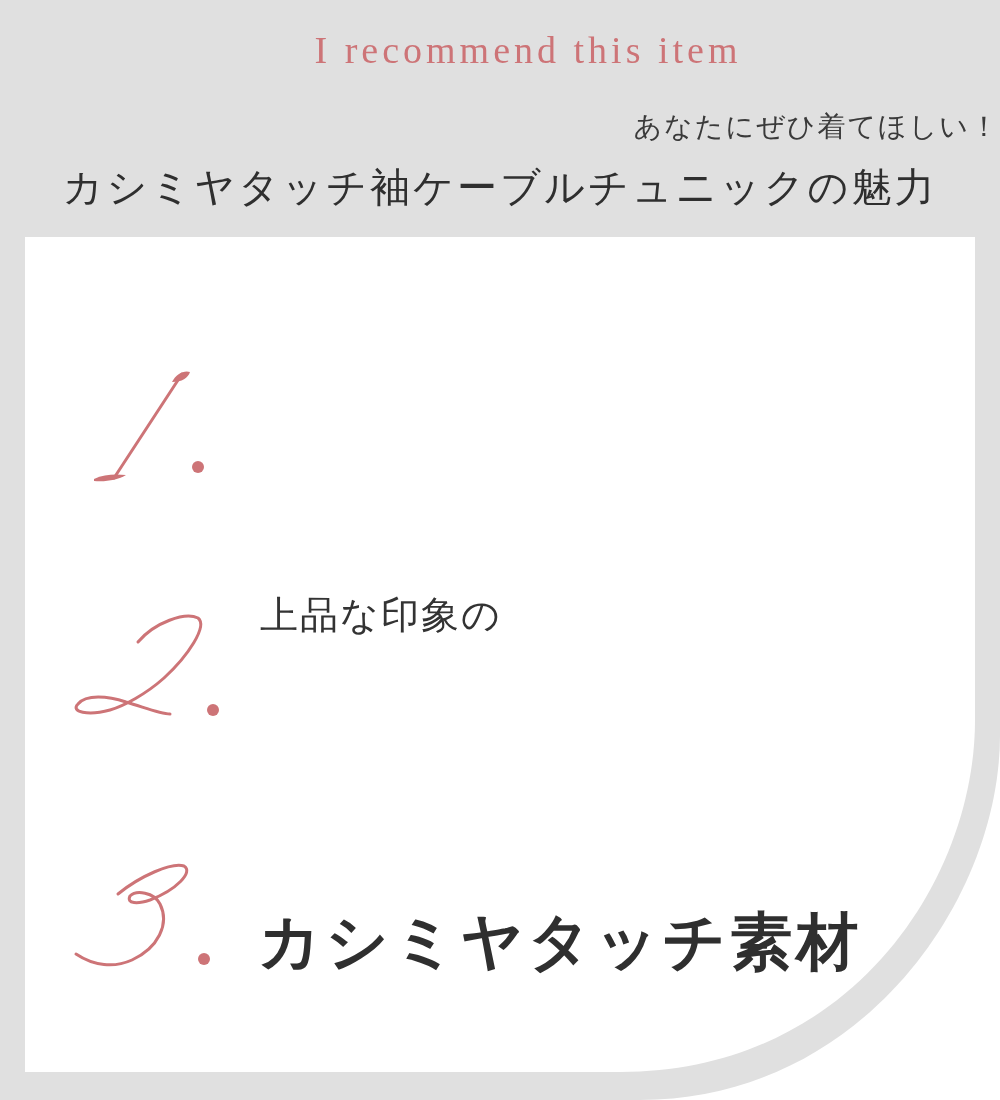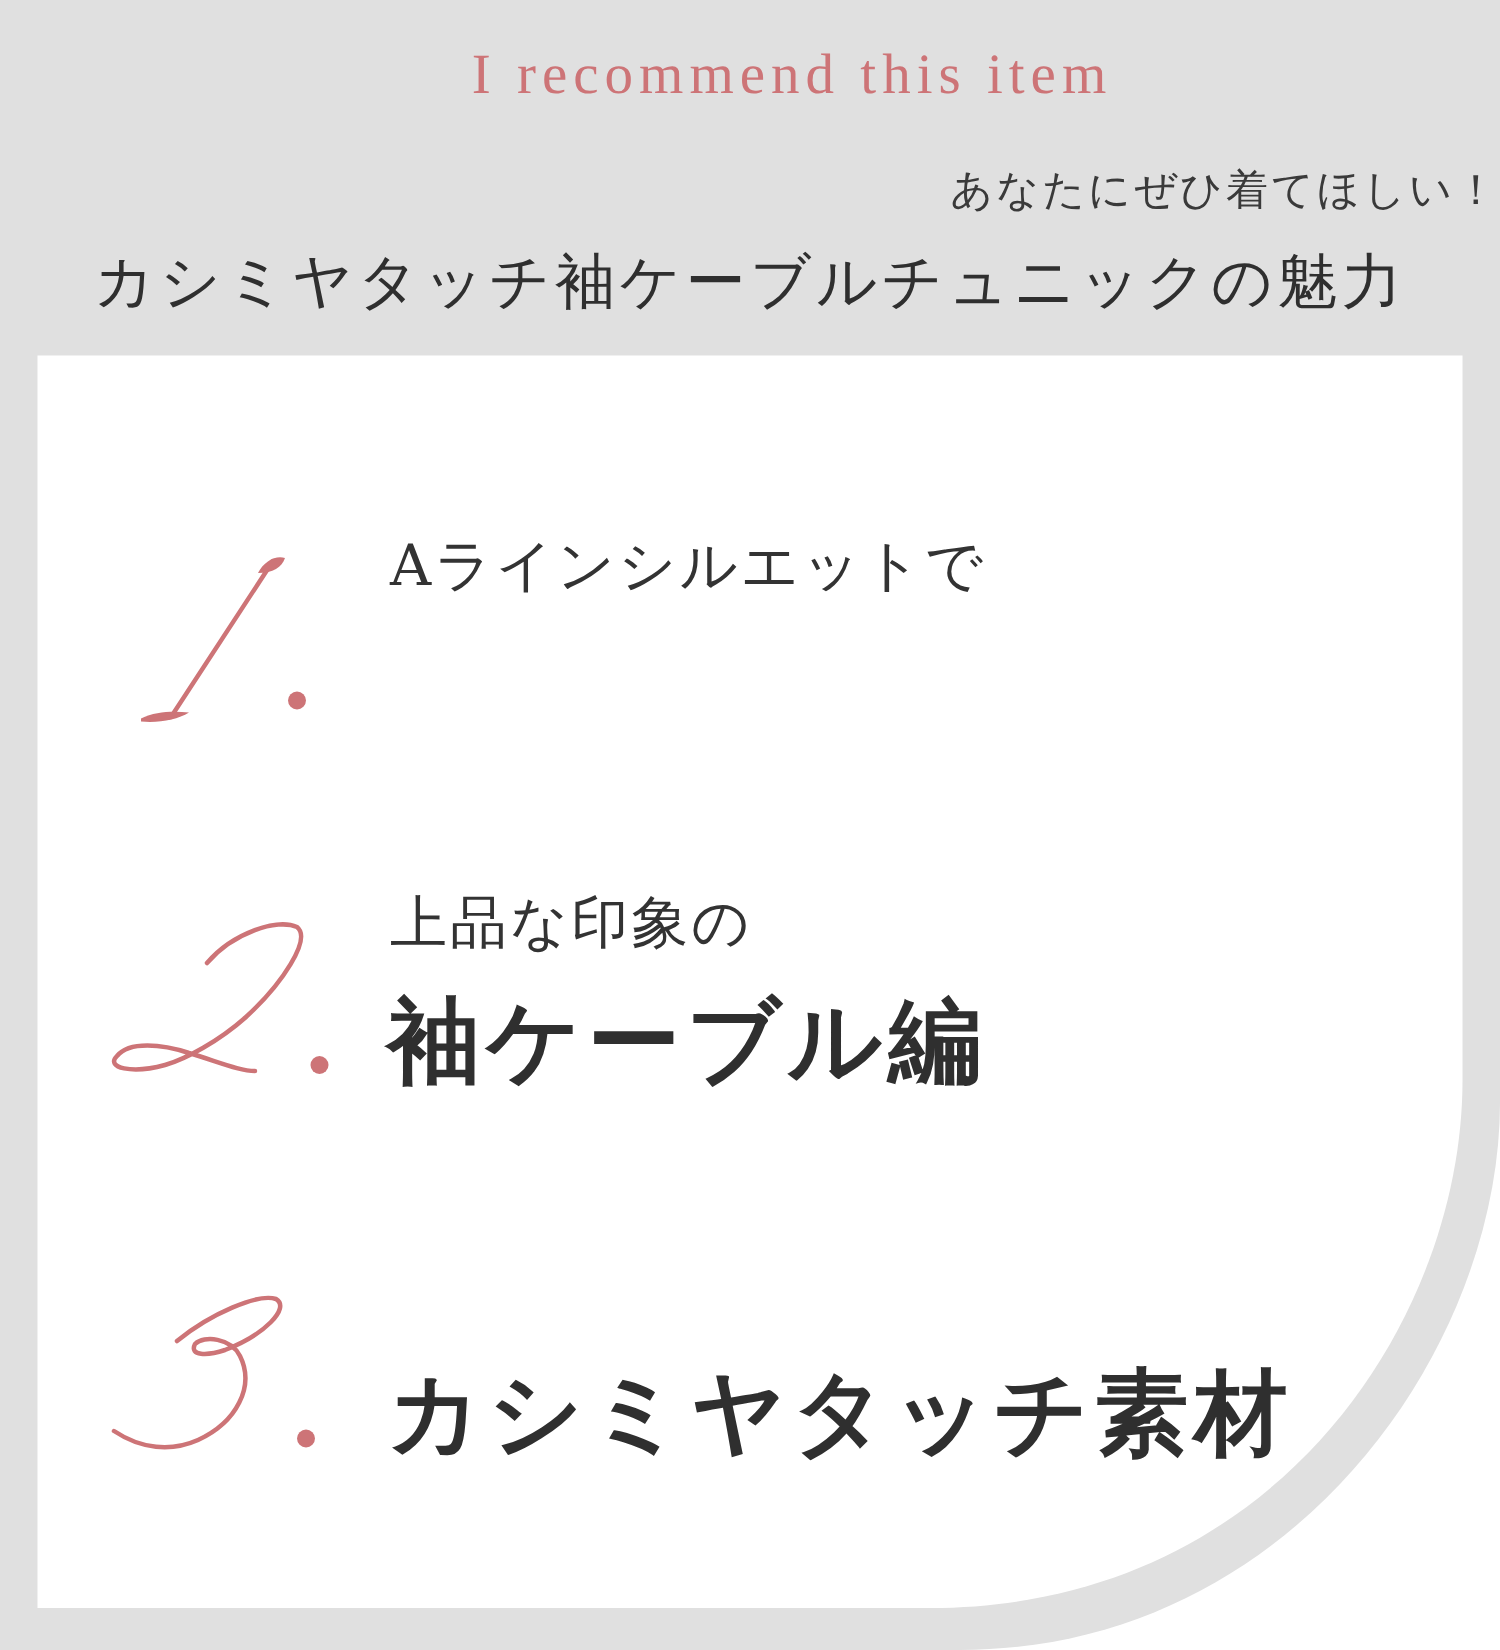--- a/index.html
+++ b/index.html
@@ -111,32 +111,30 @@
 
 <div class="point" style="top:352px;">
   <div class="numeral">
     <svg viewBox="0 0 190 170" xmlns="http://www.w3.org/2000/svg">
       <path d="M122 22 L54 126" stroke="#cd7477" stroke-width="3" fill="none" stroke-linecap="round"></path>
       <path d="M112 30 C116 22 124 18 130 20 C128 26 122 30 112 30 Z" fill="#cd7477"></path>
       <path d="M34 127 C44 122 56 122 66 123 C58 128 46 130 34 129 Z" fill="#cd7477"></path>
       <circle cx="138" cy="115" r="6" fill="#cd7477"></circle>
     </svg>
   </div>
-  <div class="point-lead">Aラインシルエットで</div>
 </div>
 
 <div class="point" style="top:590px;text-align:right;">
   <div class="numeral">
     <svg viewBox="0 0 190 170" xmlns="http://www.w3.org/2000/svg">
       <path d="M78 52 C95 32 125 22 138 28 C148 36 128 66 104 88 C86 104 64 116 50 120 C28 126 10 122 18 114 C26 104 48 106 66 112 C86 118 100 124 110 124" stroke="#cd7477" stroke-width="3" fill="none" stroke-linecap="round"></path>
       <circle cx="153" cy="120" r="6" fill="#cd7477"></circle>
     </svg>
   </div>
   <div class="point-lead">上品な印象の</div>
-  <div class="point-main">袖ケーブル編</div>
 </div>
 
 <div class="point" style="top:838px;">
   <div class="numeral">
     <svg viewBox="0 0 190 170" xmlns="http://www.w3.org/2000/svg">
       <path d="M58 56 C80 38 112 24 124 28 C134 34 116 52 90 62 C78 66 66 66 70 58 C76 52 94 54 100 66 C110 86 98 110 72 122 C54 130 34 128 16 116" stroke="#cd7477" stroke-width="3" fill="none" stroke-linecap="round"></path>
       <circle cx="144" cy="121" r="6" fill="#cd7477"></circle>
     </svg>
   </div>
   <div class="point-main">カシミヤタッチ素材</div>

